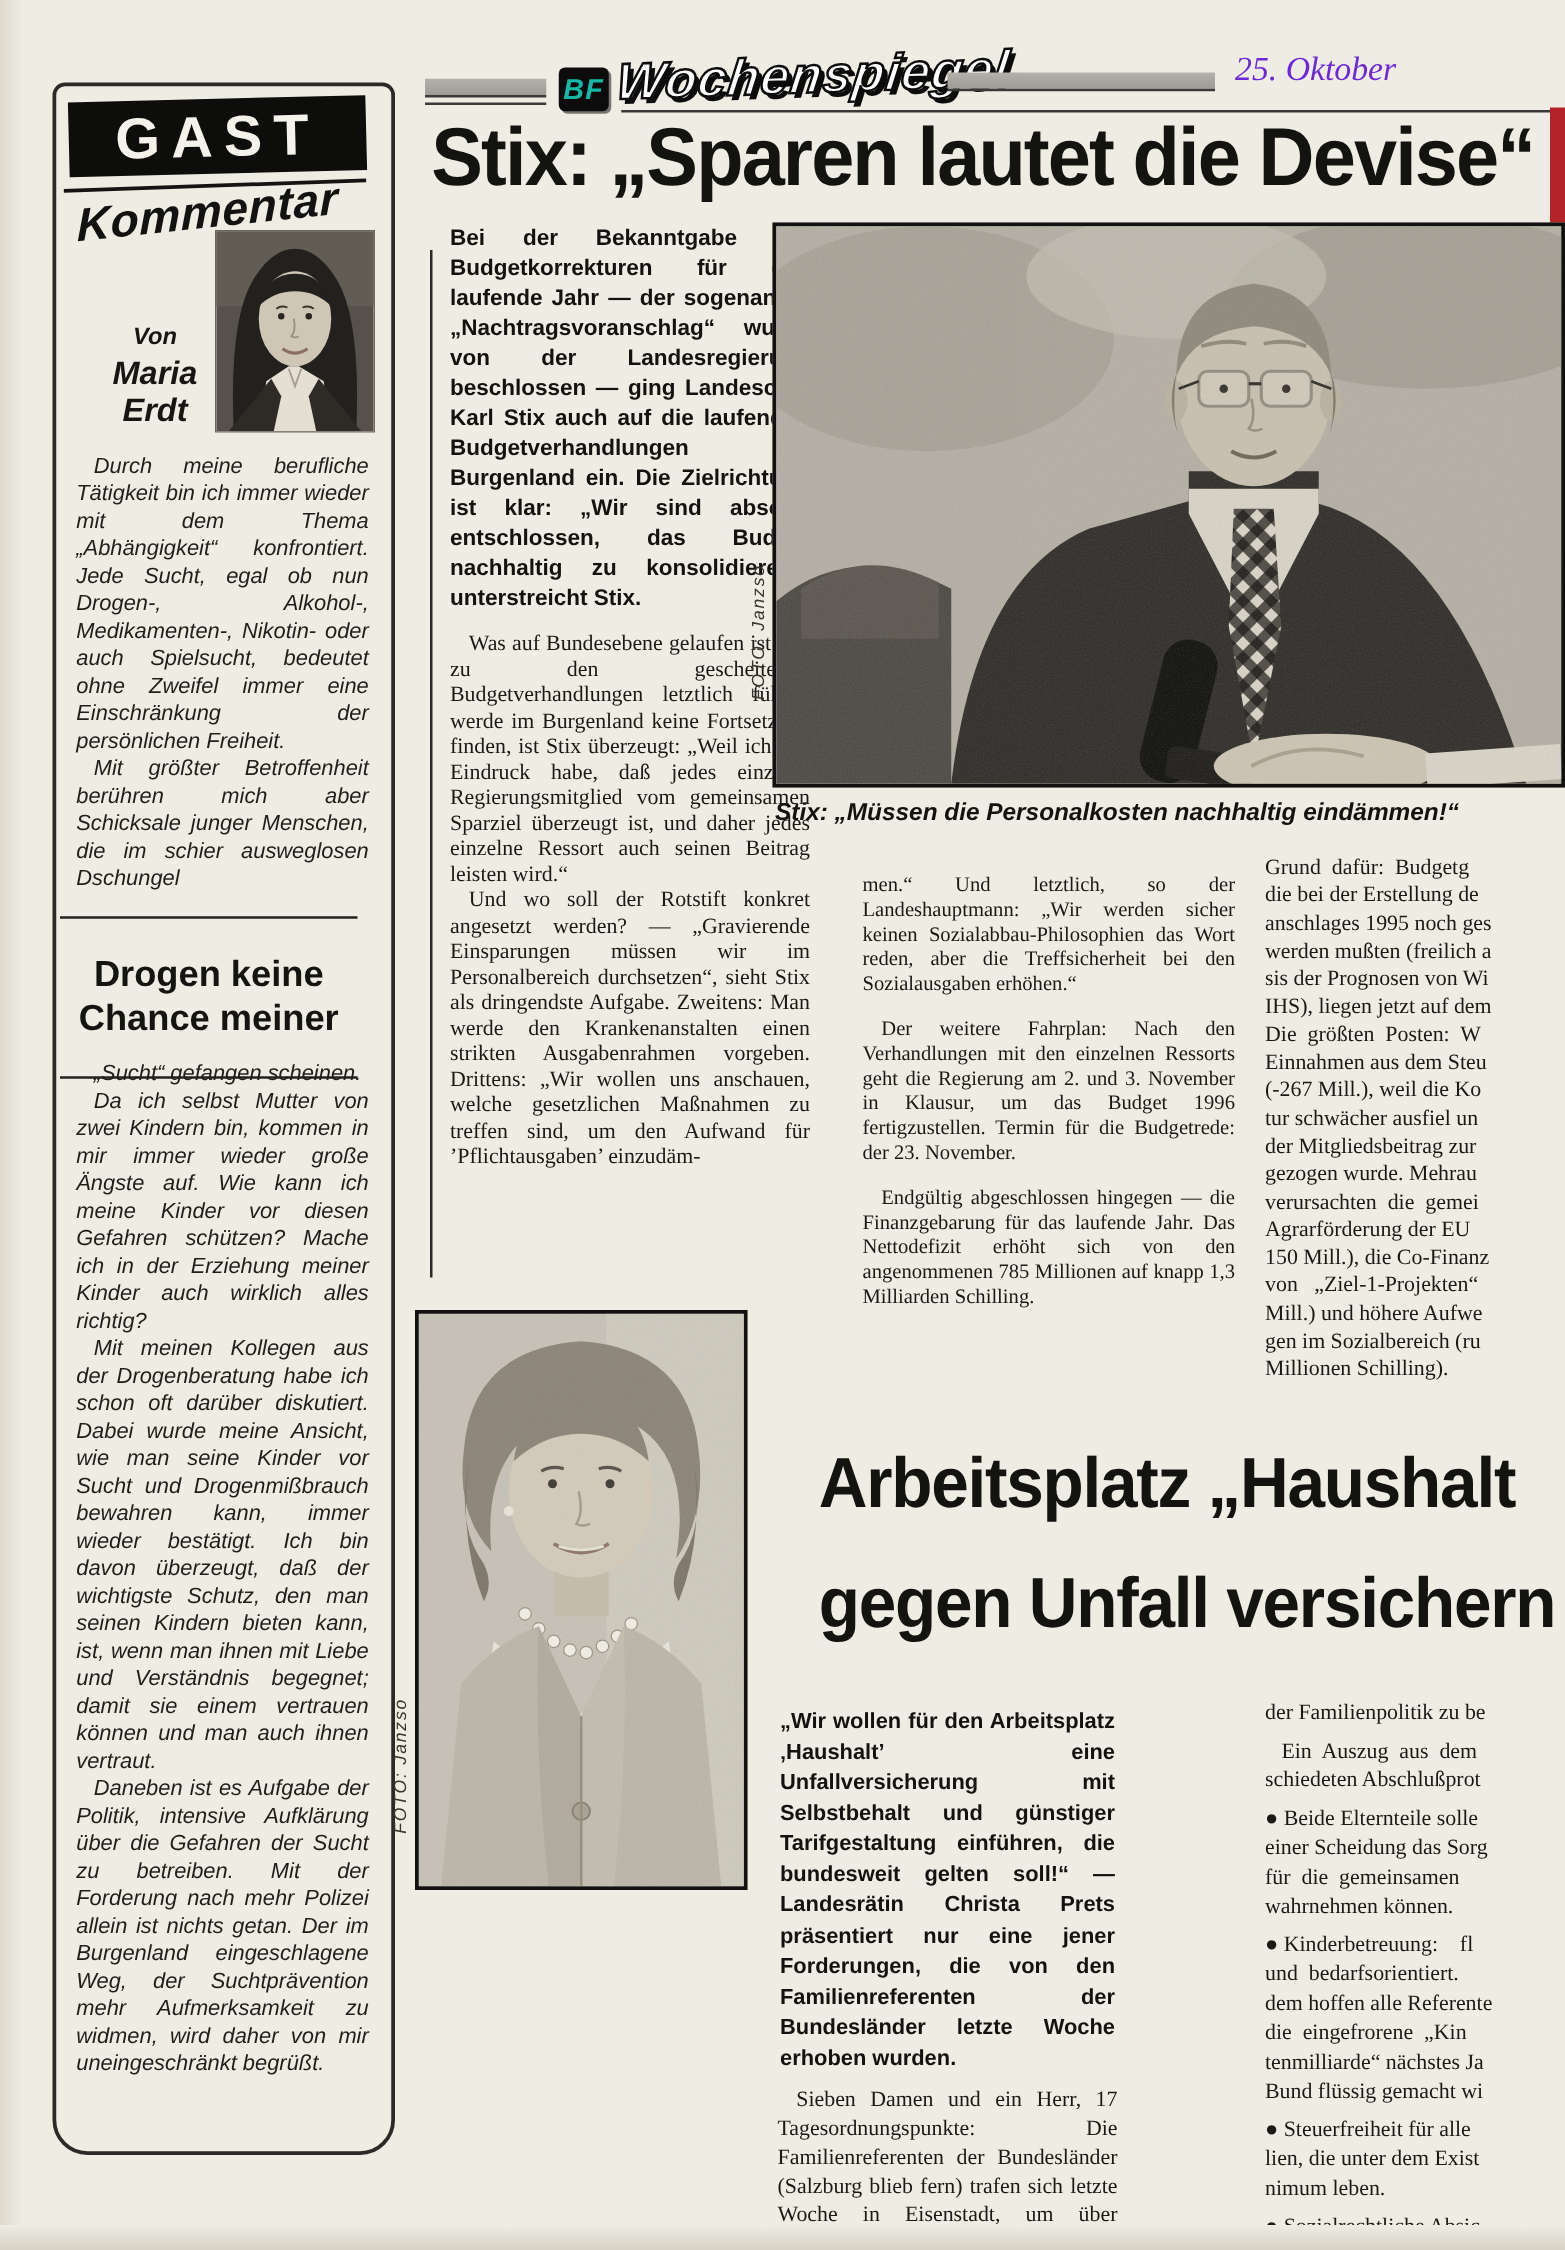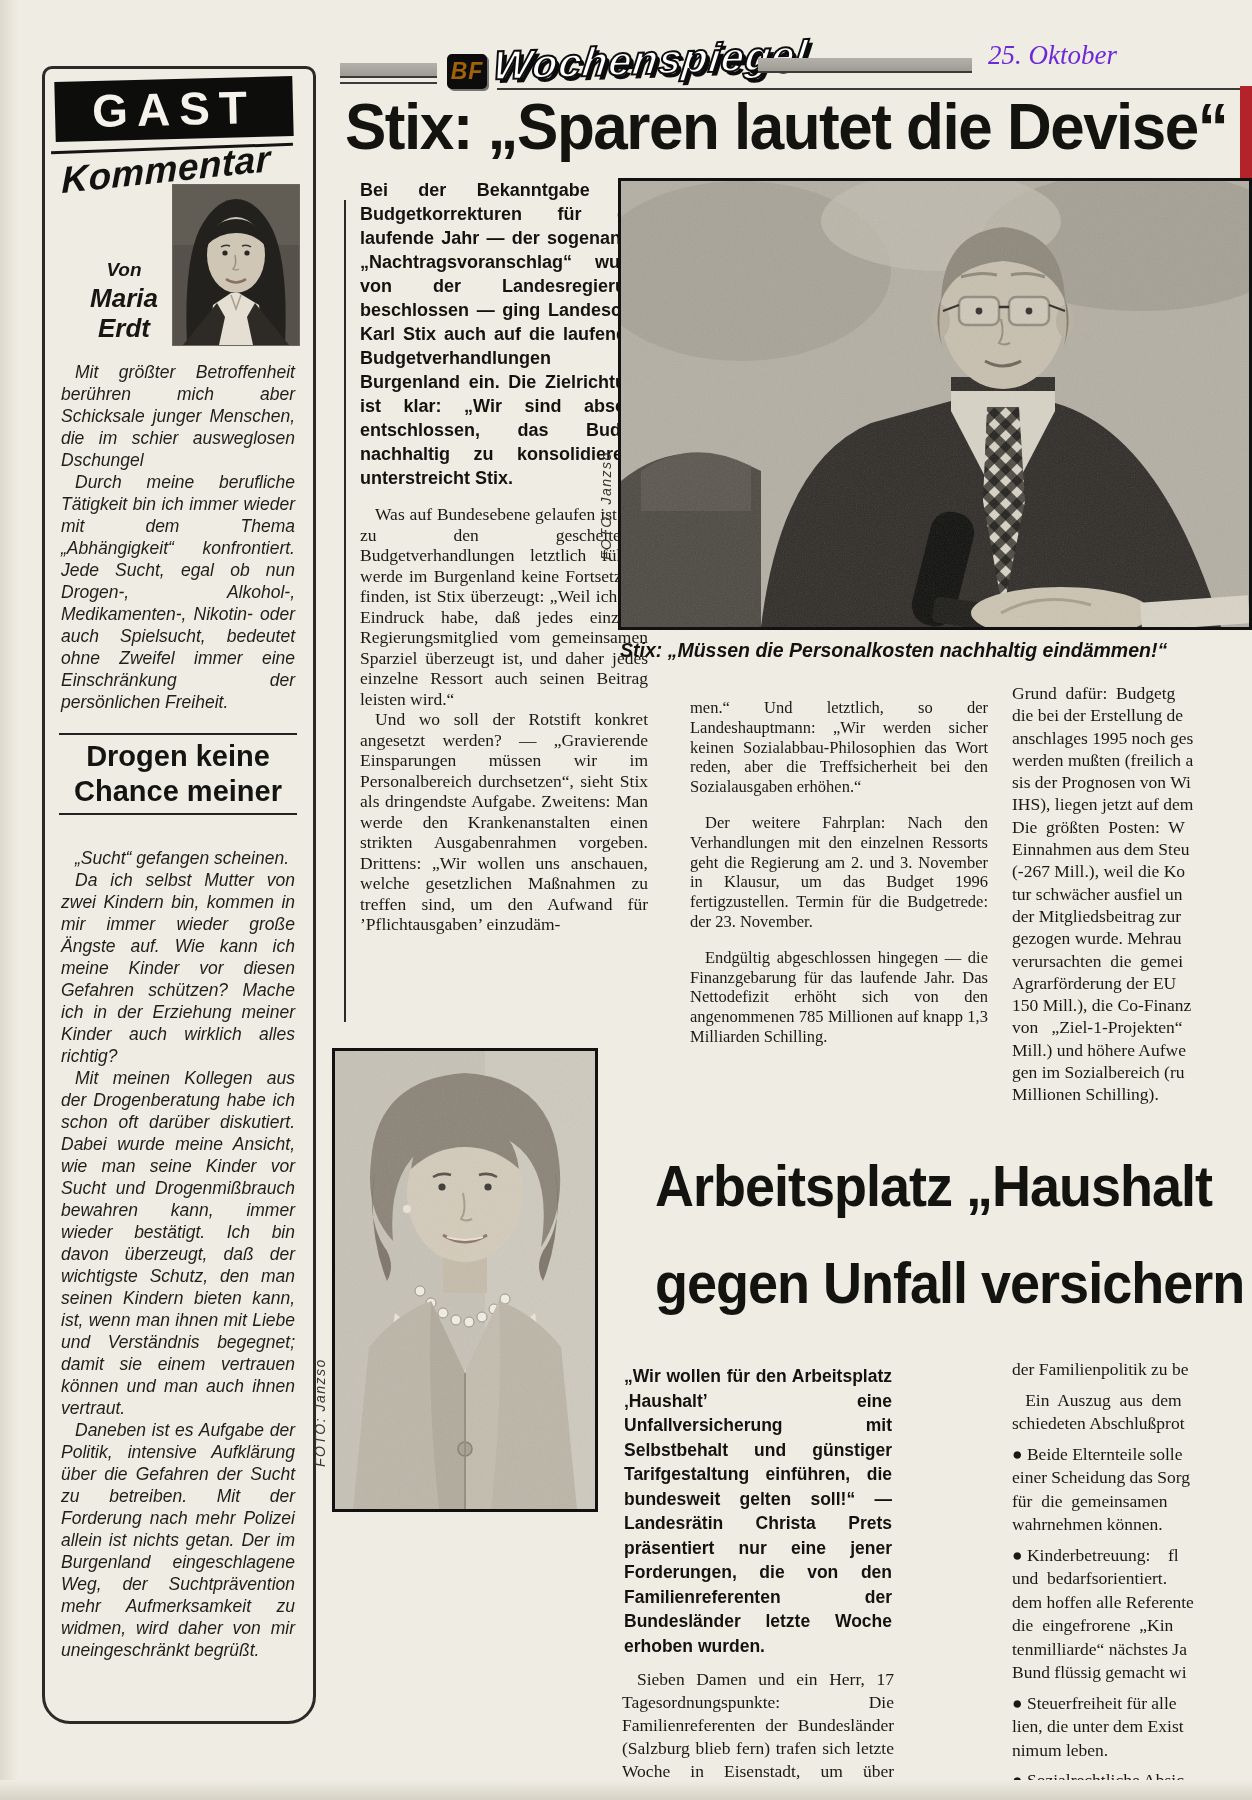--- a/index.html
+++ b/index.html
@@ -6,21 +6,21 @@
   .page { position:relative; width:1252px; height:1800px; background:#efece3; overflow:hidden;
           font-family:"Liberation Sans", sans-serif; color:#181512; }
   .abs { position:absolute; }
 
   
   .bar { background:linear-gradient(#b3b1aa,#9d9b94); }
   .bar-left  { left:340px; top:63px; width:97px; height:13px; border-bottom:2px solid #3a3a38; }
   .rule2 { left:340px; top:82px; width:97px; height:2px; background:#3a3a38; }
   .bar-right { left:758px; top:58px; width:214px; height:13px; border-bottom:2px solid #3a3a38; }
   .bf-box { left:447px; top:54px; width:40px; height:35px; background:#0c0c0c; border-radius:5px;
-            color:#a16207; font:italic 900 23px/35px "Liberation Sans",sans-serif; text-align:center;
+            color:#14b8a6; font:italic 900 23px/35px "Liberation Sans",sans-serif; text-align:center;
             letter-spacing:1px; box-shadow:2px 2px 0 rgba(20,20,20,.55); }
   .masthead-title { left:494px; top:40px; font:italic 900 41px/1 "Liberation Sans",sans-serif;
             color:#ffffff; -webkit-text-stroke:2px #0c0c0c; text-shadow:4px 4px 0 #0c0c0c;
             transform:skewX(-9deg) rotate(-2deg); letter-spacing:1px; white-space:nowrap; }
   .rule-logo { left:497px; top:88px; width:755px; height:2px; background:#3a3a38; }
   .date { left:988px; top:42px; font:italic 27px/1 "Liberation Serif",serif; color:#6d28d9; white-space:nowrap; }
   .red-sliver { left:1240px; top:86px; width:12px; height:108px; background:#b5232a; }
 
   
   .headline1 { left:345px; top:94px; font:700 62px/1 "Liberation Sans",sans-serif;
@@ -35,22 +35,22 @@
   .gast-rule { left:6px; top:78px; width:242px; height:3px; background:#141414; transform:rotate(-2deg); }
   .kommentar { left:16px; top:82px; font:italic 900 37px/1 "Liberation Sans",sans-serif;
                transform:rotate(-6deg) skewX(-6deg); letter-spacing:0.5px; color:#121210; white-space:nowrap; }
   .erdt-photo { left:128px; top:116px; width:126px; height:160px; outline:1px solid #6b675f; }
   .byline { left:20px; top:188px; width:118px; text-align:center; }
   .byline .von   { font:italic 700 19px/26px "Liberation Sans",sans-serif; }
   .byline .bname { font:italic 800 26px/30px "Liberation Sans",sans-serif; }
   .side-par { text-align:justify; }
   .side-par p { margin:0; font:italic 17.5px/22px "Liberation Sans",sans-serif; text-indent:14px; color:#211e1a; }
   .side-par1 { left:16px; top:292px; width:234px; }
-  .side-subhead { left:14px; top:664px; width:238px; border-top:2.5px solid #23221f; border-bottom:2.5px solid #23221f;
-                  padding:4px 0; text-align:center; font:800 29px/35px "Liberation Sans",sans-serif; color:#141411; }
+  .side-subhead { left:3px; top:664px; width:238px; border-top:2.5px solid #23221f; border-bottom:2.5px solid #23221f;
+                  padding:28px 0; text-align:center; font:800 29px/35px "Liberation Sans",sans-serif; color:#141411; }
   .side-par2 { left:16px; top:778px; width:234px; }
   .side-footer { left:16px; top:1558px; width:234px; border-top:2.5px solid #23221f; padding-top:9px;
                  font:italic 16.5px/21px "Liberation Sans",sans-serif; color:#211e1a; }
   .side-footer b { font-weight:800; }
 
   
   .vrule { left:344px; top:200px; width:2px; height:822px; background:#2b2a27; }
   .col { text-align:justify; }
   .lead-par p { margin:0; font:700 18px/24px "Liberation Sans",sans-serif; color:#14120f; }
   .col1 { left:360px; top:178px; width:288px; }
@@ -129,22 +129,22 @@
       </svg>
     </div>
 
     <div class="sb byline">
       <div class="von">Von</div>
       <div class="bname">Maria</div>
       <div class="bname">Erdt</div>
     </div>
 
     <div class="sb side-par side-par1">
+        <p>Durch meine berufliche Tätigkeit bin ich immer wieder mit dem Thema „Abhängigkeit“ konfrontiert. Jede Sucht, egal ob nun Drogen-, Alkohol-, Medikamenten-, Nikotin- oder auch Spielsucht, bedeutet ohne Zweifel immer eine Einschränkung der persönlichen Freiheit.</p>
         <p>Mit größter Betroffenheit berühren mich aber Schicksale junger Menschen, die im schier ausweglosen Dschungel</p>
-        <p>Durch meine berufliche Tätigkeit bin ich immer wieder mit dem Thema „Abhängigkeit“ konfrontiert. Jede Sucht, egal ob nun Drogen-, Alkohol-, Medikamenten-, Nikotin- oder auch Spielsucht, bedeutet ohne Zweifel immer eine Einschränkung der persönlichen Freiheit.</p>
       </div>
 
     <div class="sb side-subhead">
       <div>Drogen keine</div>
       <div>Chance meiner</div>
     </div>
 
     <div class="sb side-par side-par2">
         <p>„Sucht“ gefangen scheinen.</p>
         <p>Da ich selbst Mutter von zwei Kindern bin, kommen in mir immer wieder große Ängste auf. Wie kann ich meine Kinder vor diesen Gefahren schützen? Mache ich in der Erziehung meiner Kinder auch wirklich alles richtig?</p>

